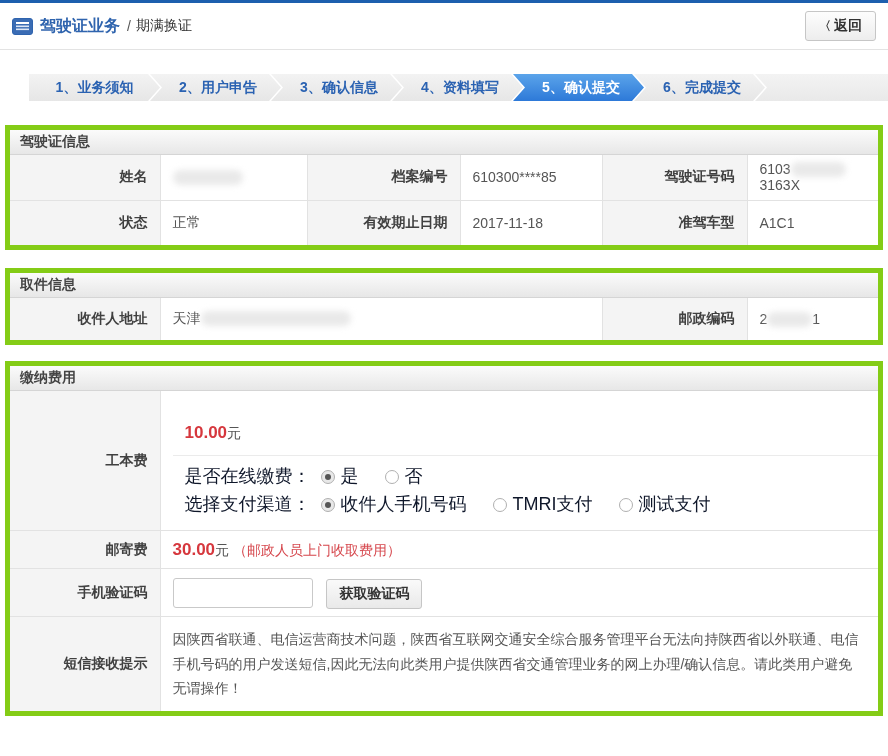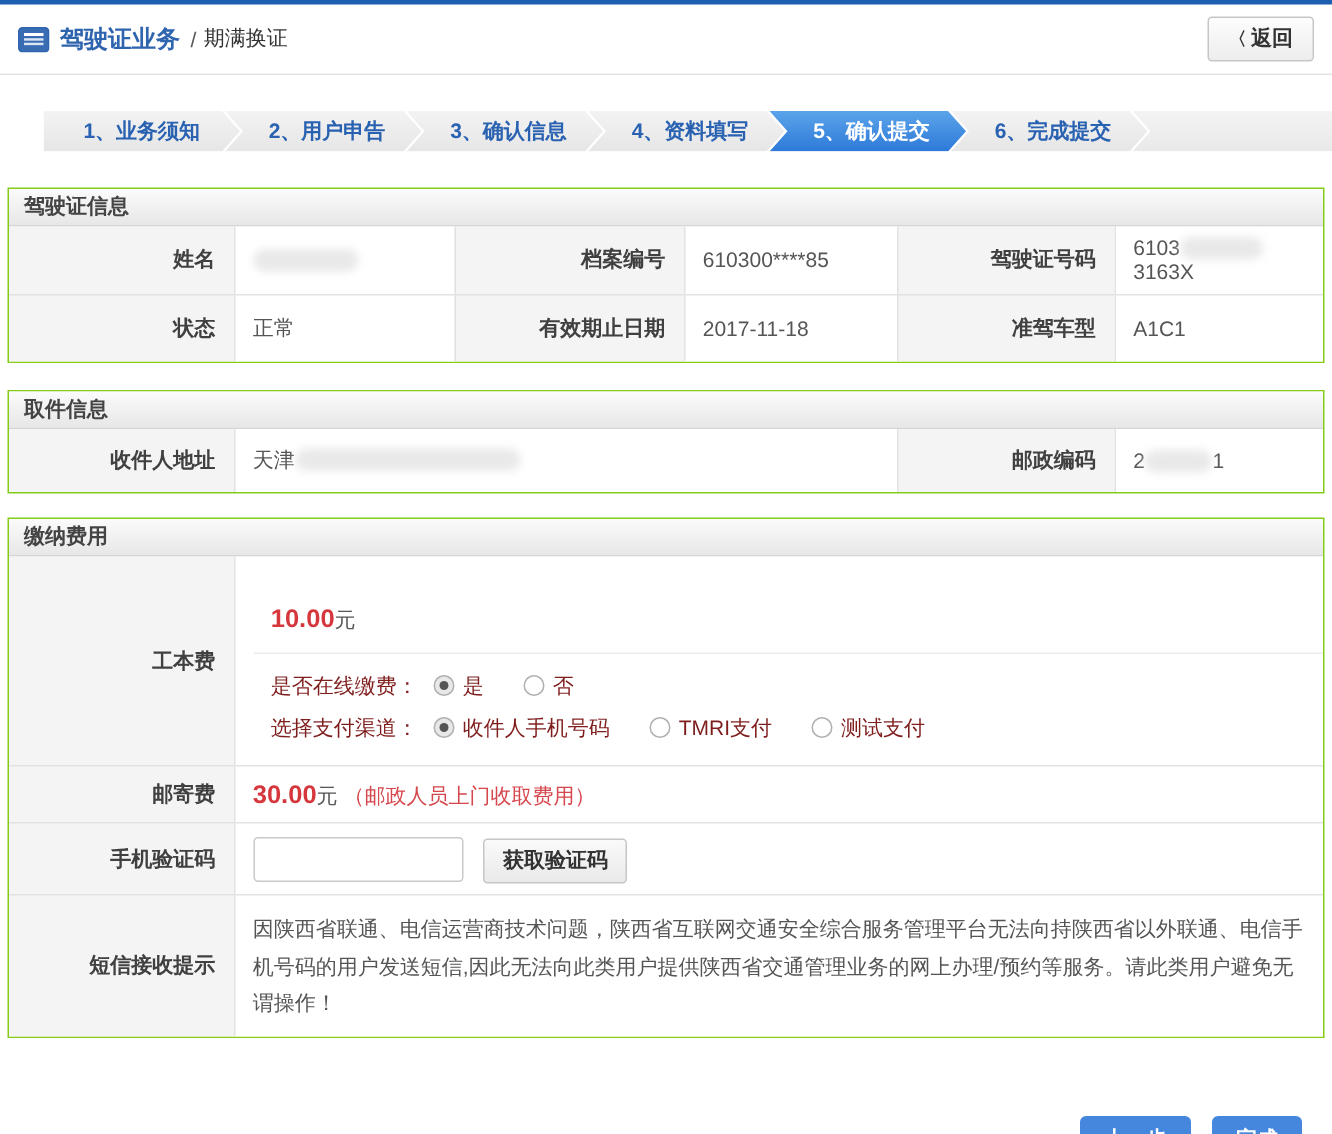--- a/index.html
+++ b/index.html
@@ -29,21 +29,21 @@
     font-size: 14px; font-weight: bold; cursor: pointer;
     clip-path: polygon(0 0, calc(100% - 12px) 0, 100% 50%, calc(100% - 12px) 100%, 0 100%, 12px 50%);
     margin-left: -10px; padding-left: 5px; }
   .step.first { clip-path: polygon(0 0, calc(100% - 12px) 0, 100% 50%, calc(100% - 12px) 100%, 0 100%);
     margin-left: 0; padding-left: 0; }
   .step.active { background: linear-gradient(#5ba4ea,#2d79d8); color: #fff; }
   .steps .fill { flex: 1; background: linear-gradient(#f3f3f3,#e9e9e9);
     clip-path: polygon(0 0, 100% 0, 100% 100%, 0 100%, 12px 50%); margin-left: -10px; }
 
   
-  .section { margin: 16px 5px; border: 1px solid #84cc16; }
+  .section { margin: 16px 5px; border: 5px solid #84cc16; }
   .sec1 { margin-top: 24px; }
   .sec2 { margin-top: 18px; }
   .sec3 { margin-top: 12px; }
   .sec-head { height: 25px; background: linear-gradient(#fbfbfb,#e7e7e7);
     border-bottom: 1px solid #d5d5d5; display: flex; align-items: center;
     padding-left: 10px; font-size: 14px; font-weight: bold; color: #444; }
 
   table { border-collapse: collapse; width: 100%; table-layout: fixed; }
   td { border: 1px solid #e2e2e2; font-size: 14px; vertical-align: middle; }
   tr > td:first-child { border-left: none; }
@@ -62,21 +62,21 @@
   .w70 { width: 70px; } .w55 { width: 55px; } .w80 { width: 80px; }
   .w150 { width: 150px; } .w45 { width: 45px; }
 
   
   .fee-amount { color: #d6373d; font-weight: bold; font-size: 17px; }
   .fee-cur { color: #555; font-size: 14px; font-weight: normal; }
   .fee-note { color: #d6474d; font-size: 14px; margin-left: 4px; }
   .gbf-val { padding: 0; }
   .gbf-top { padding: 32px 14px 12px 12px; border-bottom: 1px solid #ebebeb; }
   .gbf-bottom { padding: 8px 12px 10px; }
-  .opt-line { display: flex; align-items: center; height: 28px; color: #7f1d1d; font-size: 14px; }
+  .opt-line { display: flex; align-items: flex-start; height: 28px; color: #0f172a; font-size: 18px; }
   .opt-label { margin-right: 10px; }
   .radio { display: inline-block; width: 14px; height: 14px; border-radius: 50%;
     border: 1px solid #b0b0b0; background: #fff; position: relative;
     margin-right: 6px; vertical-align: -2px; cursor: pointer; }
   .radio.checked { background: #e8e8e8; }
   .radio.checked::after { content: ""; position: absolute; left: 3px; top: 3px;
     width: 6px; height: 6px; border-radius: 50%; background: #555; }
   .opt { margin-right: 26px; cursor: pointer; }
 
   .code-input { width: 140px; height: 30px; border: 1px solid #c9c9c9; border-radius: 3px;
@@ -213,21 +213,21 @@
     </tr>
     <tr>
       <td class="lbl" style="height:48px">手机验证码</td>
       <td class="val">
         <input class="code-input" type="text" value="" style="">
         <button class="code-btn">获取验证码</button>
       </td>
     </tr>
     <tr>
       <td class="lbl">短信接收提示</td>
-      <td class="val notice-val">因陕西省联通、电信运营商技术问题，陕西省互联网交通安全综合服务管理平台无法向持陕西省以外联通、电信手机号码的用户发送短信,因此无法向此类用户提供陕西省交通管理业务的网上办理/预约等服务。请此类用户避免无谓操作！</td>
+      <td class="val notice-val">因陕西省联通、电信运营商技术问题，陕西省互联网交通安全综合服务管理平台无法向持陕西省以外联通、电信手机号码的用户发送短信,因此无法向此类用户提供陕西省交通管理业务的网上办理/确认信息。请此类用户避免无谓操作！</td>
     </tr>
   </tbody>
     </table>
 </div>
 
 <div class="footer">
   <button class="btn-blue">上一步</button>
   <button class="btn-blue">完成</button>
 </div>
 

